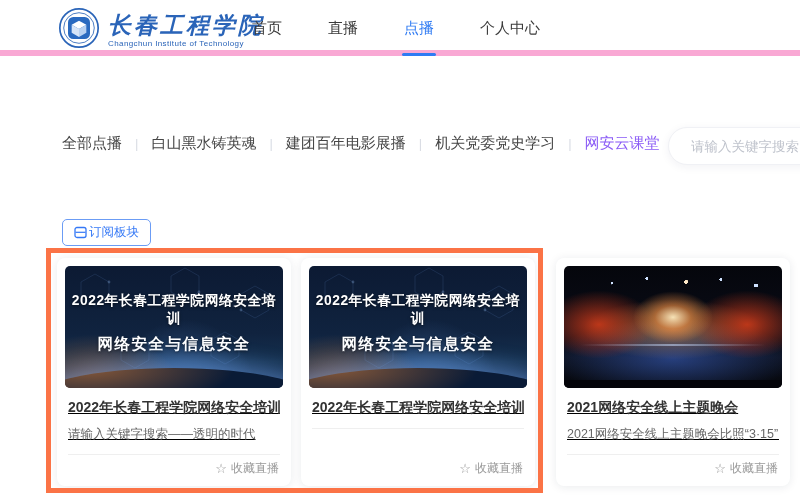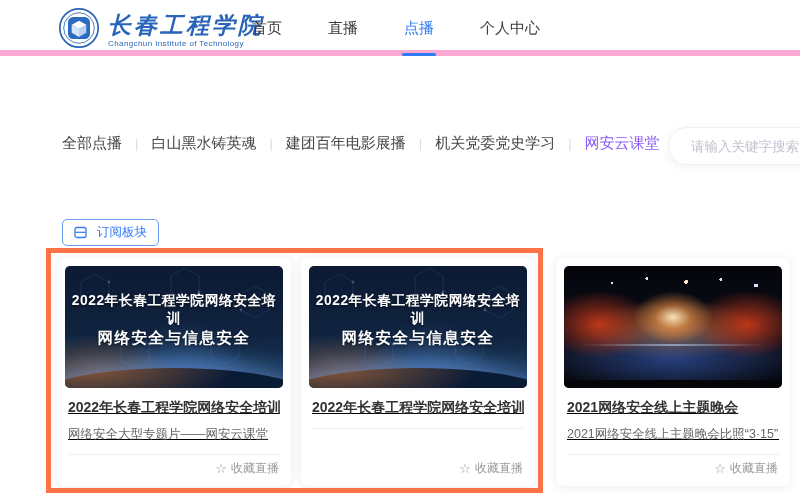--- a/index.html
+++ b/index.html
@@ -31,21 +31,21 @@
   .search-box { position:absolute; left:668px; top:127px; width:170px; height:38px;
     background:#fff; border:1px solid #f0f1f5; border-radius:19px;
     box-shadow:0 2px 10px rgba(30,40,80,0.06); }
   .search-box input { width:100%; height:100%; border:none; outline:none; background:transparent;
     border-radius:19px; padding:0 18px 0 22px; font-size:13.5px; color:#333;
     font-family:"Liberation Sans","DejaVu Sans",sans-serif; }
   .search-box input::placeholder { color:#bfc3cc; }
 
   
   .subscribe-btn { position:absolute; left:62px; top:219px; height:27px;
-    display:inline-flex; align-items:center; gap:10px; padding:0 11px;
+    display:inline-flex; align-items:center; gap:2px; padding:0 11px;
     border:1px solid #6b9cf5; border-radius:5px; background:#fff;
     color:#3478f6; font-size:12.5px; cursor:pointer; }
 
   
   .highlight-box { position:absolute; left:46px; top:248px; width:497px; height:245px;
     border:5px solid #fb7346; z-index:8; pointer-events:none; }
 
   
   .card { position:absolute; top:258px; width:234px; height:228px; background:#fff;
     border-radius:8px; box-shadow:0 1px 10px rgba(20,30,60,0.09); cursor:pointer; z-index:3;text-decoration:underline; }
@@ -54,21 +54,21 @@
 
   
   .thumb-cyber { background:
       radial-gradient(ellipse at 14% 108%, rgba(235,125,45,0.65) 0%, rgba(235,125,45,0) 34%),
       radial-gradient(ellipse at 55% 120%, rgba(95,150,225,0.55) 0%, rgba(95,150,225,0) 45%),
       linear-gradient(180deg,#0c1a33 0%, #10233f 55%, #15314f 78%, #0d1f3a 100%); }
   .thumb-cyber .hex-decor { position:absolute; inset:0; opacity:0.8; }
   .poster-text { position:absolute; left:0; right:0; top:26px; text-align:center; color:#fff; }
   .poster-line1 { font-size:13.8px; font-weight:bold; letter-spacing:0.5px;
     text-shadow:0 1px 3px rgba(0,0,0,0.6); }
-  .poster-line2 { font-size:15.5px; font-weight:bold; letter-spacing:1.5px; margin-top:0;
+  .poster-line2 { font-size:15.5px; font-weight:bold; letter-spacing:1.5px; margin-top:6px;
     text-shadow:0 1px 3px rgba(0,0,0,0.6); }
   .earth-arc { position:absolute; bottom:-46px; left:-16%; width:132%; height:66px;
     background:radial-gradient(ellipse at 20% 0%, rgba(240,140,60,0.55), rgba(10,27,54,0) 45%), #0a1b36;
     border-radius:50%; box-shadow:0 -7px 20px rgba(120,175,255,0.5); }
 
   
   .thumb-stage { background:
       radial-gradient(ellipse 40px 26px at 50% 42%, rgba(255,235,190,0.95) 0%, rgba(255,150,70,0.55) 45%, rgba(255,150,70,0) 100%),
       radial-gradient(ellipse 55px 34px at 16% 48%, rgba(215,60,25,0.85) 0%, rgba(215,60,25,0) 100%),
       radial-gradient(ellipse 55px 34px at 84% 48%, rgba(215,60,25,0.85) 0%, rgba(215,60,25,0) 100%),
@@ -160,21 +160,21 @@
           <circle cx="84" cy="78" r="1.4"></circle>
       </g>
     </svg>
     <div class="poster-text">
       <div class="poster-line1">2022年长春工程学院网络安全培训</div>
       <div class="poster-line2">网络安全与信息安全</div>
     </div>
     <div class="earth-arc"></div>
   </div>
   <div class="card-title">2022年长春工程学院网络安全培训...</div>
-  <div class="card-subtitle">网络安全大型专题片——网安云课堂</div>
+  <div class="card-subtitle">请输入关键字搜索——透明的时代</div>
   <div class="card-divider"></div>
   <div class="fav-row">
     <span class="fav-star">☆</span>
     <span>收藏直播</span>
   </div>
 </div>
 
 <div class="card c2">
   <div class="thumb thumb-cyber">
     <svg class="hex-decor" width="218" height="122" viewBox="0 0 218 122">

